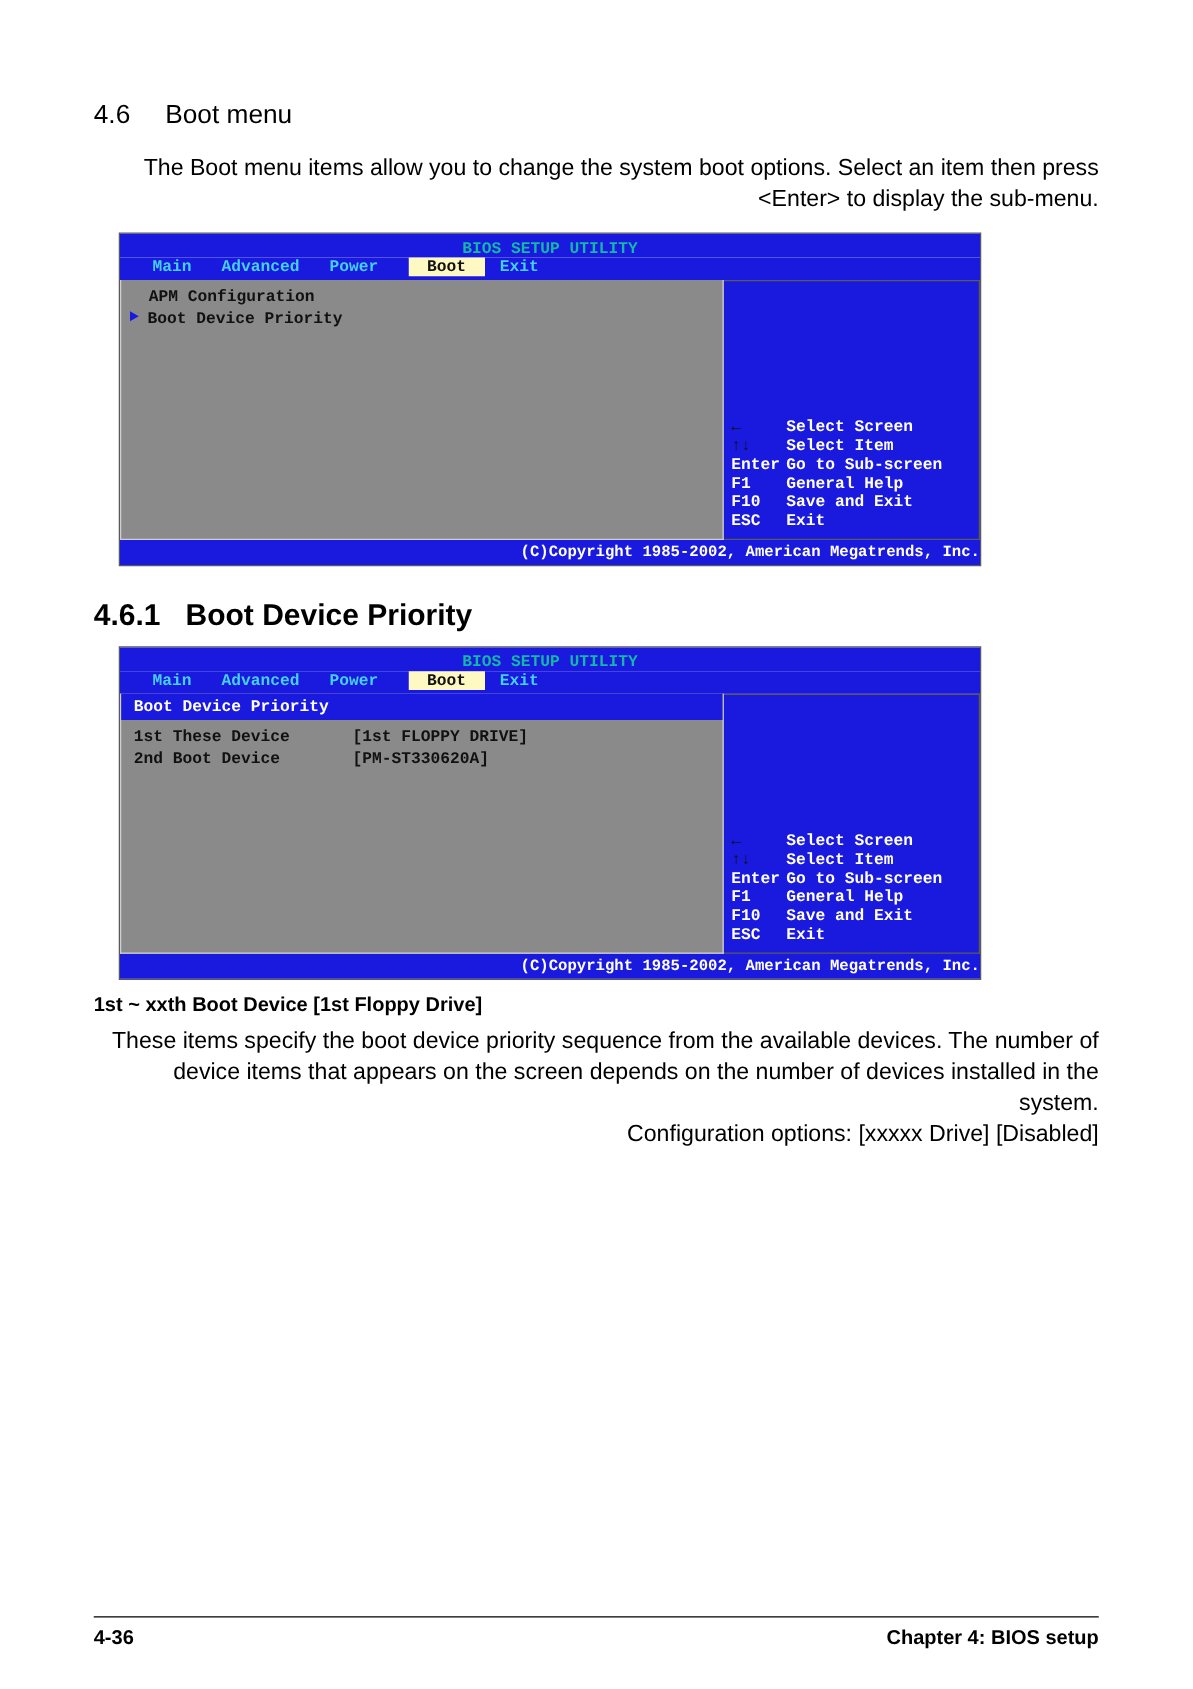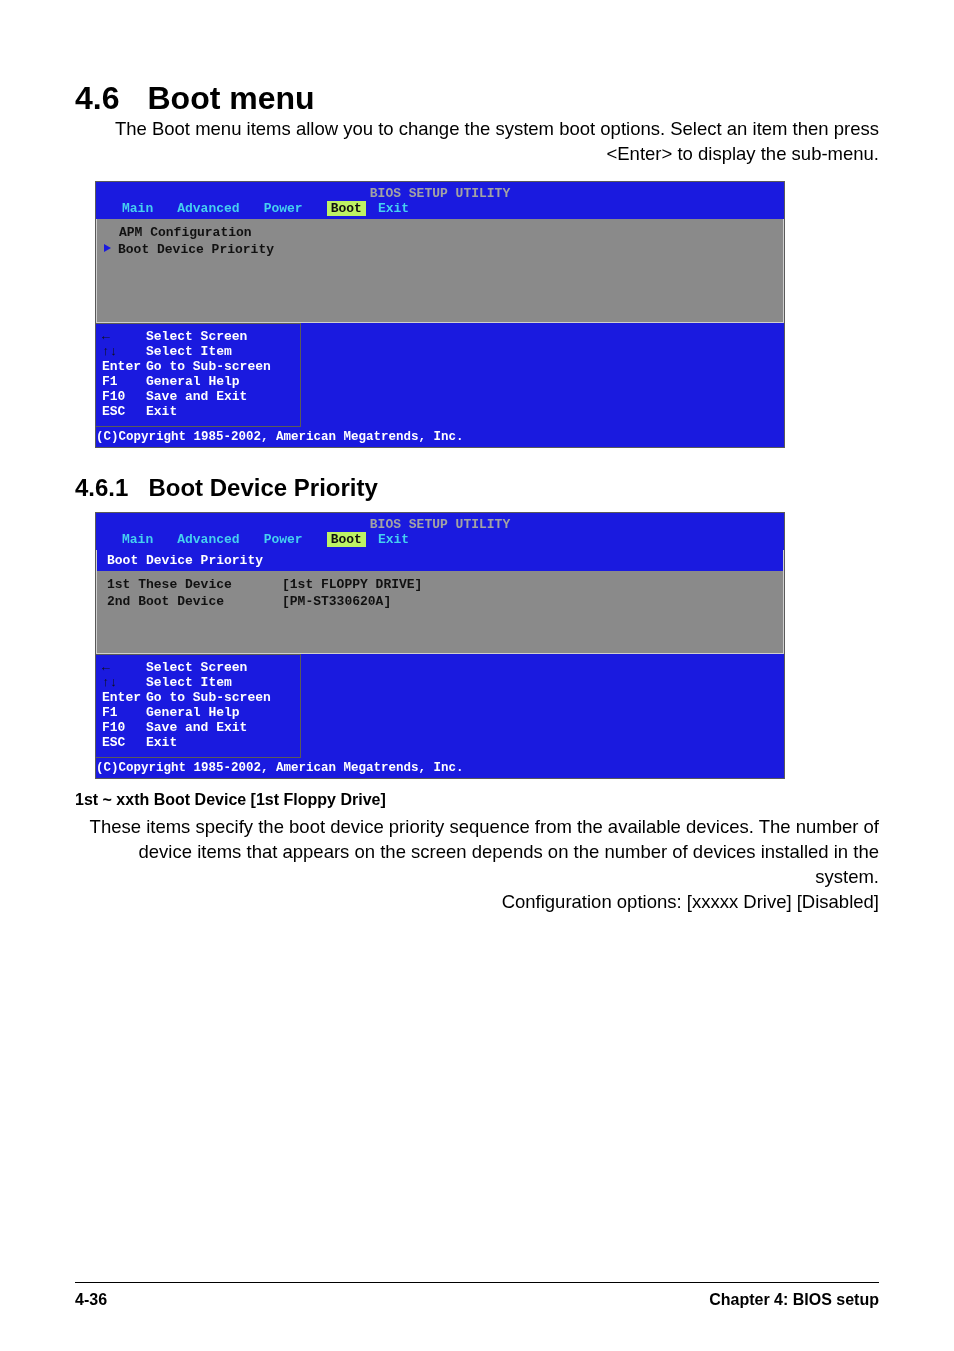--- a/index.html
+++ b/index.html
@@ -5,22 +5,23 @@
     * { box-sizing: border-box; margin: 0; padding: 0; }
     body {
       background: #fff;
       font-family: Arial, Helvetica, sans-serif;
       width: 954px;
       height: 1351px;
       position: relative;
       padding: 80px 75px 0 75px;
     }
     .section-title {
-      font-size: 32px;
-      font-weight: bold;
+      font-size: 21px;
+      font-weight: normal;
+      margin-bottom: 18px;
     }
     .section-num { margin-right: 28px; }
     .body-text {
       font-size: 18.5px;
       line-height: 1.35;
       margin-bottom: 14px;
       text-align: right;
     }
     .subsection-title {
       font-size: 24px;
@@ -39,43 +40,42 @@
     .bios {
       width: 690px;
       margin: 4px 0 0 20px;
       border: 1px solid #5a5a5a;
       font-family: "Courier New", Courier, monospace;
       font-size: 13px;
       font-weight: bold;
     }
     .bios-header {
       background: #1a1adf;
-      color: #a3a3a3;
+      color: #14b8a6;
       text-align: center;
       padding: 4px 0 0 0;
     }
     .bios-tabs {
       background: #1a1adf;
       display: flex;
       padding: 0 0 3px 14px;
     }
     .tab {
       color: #45d0f0;
       padding: 0 12px;
     }
     .tab-active {
-      background: #bef264;
+      background: #fef9c3;
       color: #111;
-      padding: 0 4px;
+      padding: 0 15px;
     }
     .bios-body {
       background: #1a1adf;
       display: flex;
       min-height: 208px;
-      flex-direction: column;
     }
     .bios-left {
       background: #8a8a8a;
       flex: 1;
       border: 1px solid #cfcfcf;
       border-top: none;
       padding: 5px 10px 10px 10px;
       color: #111;
       position: relative;
     }
@@ -115,27 +115,27 @@
     .field-label { width: 175px; }
     .help-line { display: flex; line-height: 1.15; }
     .help-key   { width: 44px; color: #fff; }
     .help-icon  { width: 44px; color: #111; font-weight: bold; }
     .bios-footer {
       background: #1a1adf;
       color: #fff;
       font-family: "Courier New", Courier, monospace;
       font-size: 12.5px;
       font-weight: bold;
-      text-align: left;
+      text-align: right;
       padding: 3px 0;
     }
 
     .page-footer {
       position: absolute;
-      bottom: 42px;
+      bottom: 31px;
       left: 75px;
       right: 75px;
       border-top: 1px solid #000;
       padding-top: 8px;
       display: flex;
       justify-content: space-between;
       font-size: 16px;
       font-weight: bold;
     }
   </style>

